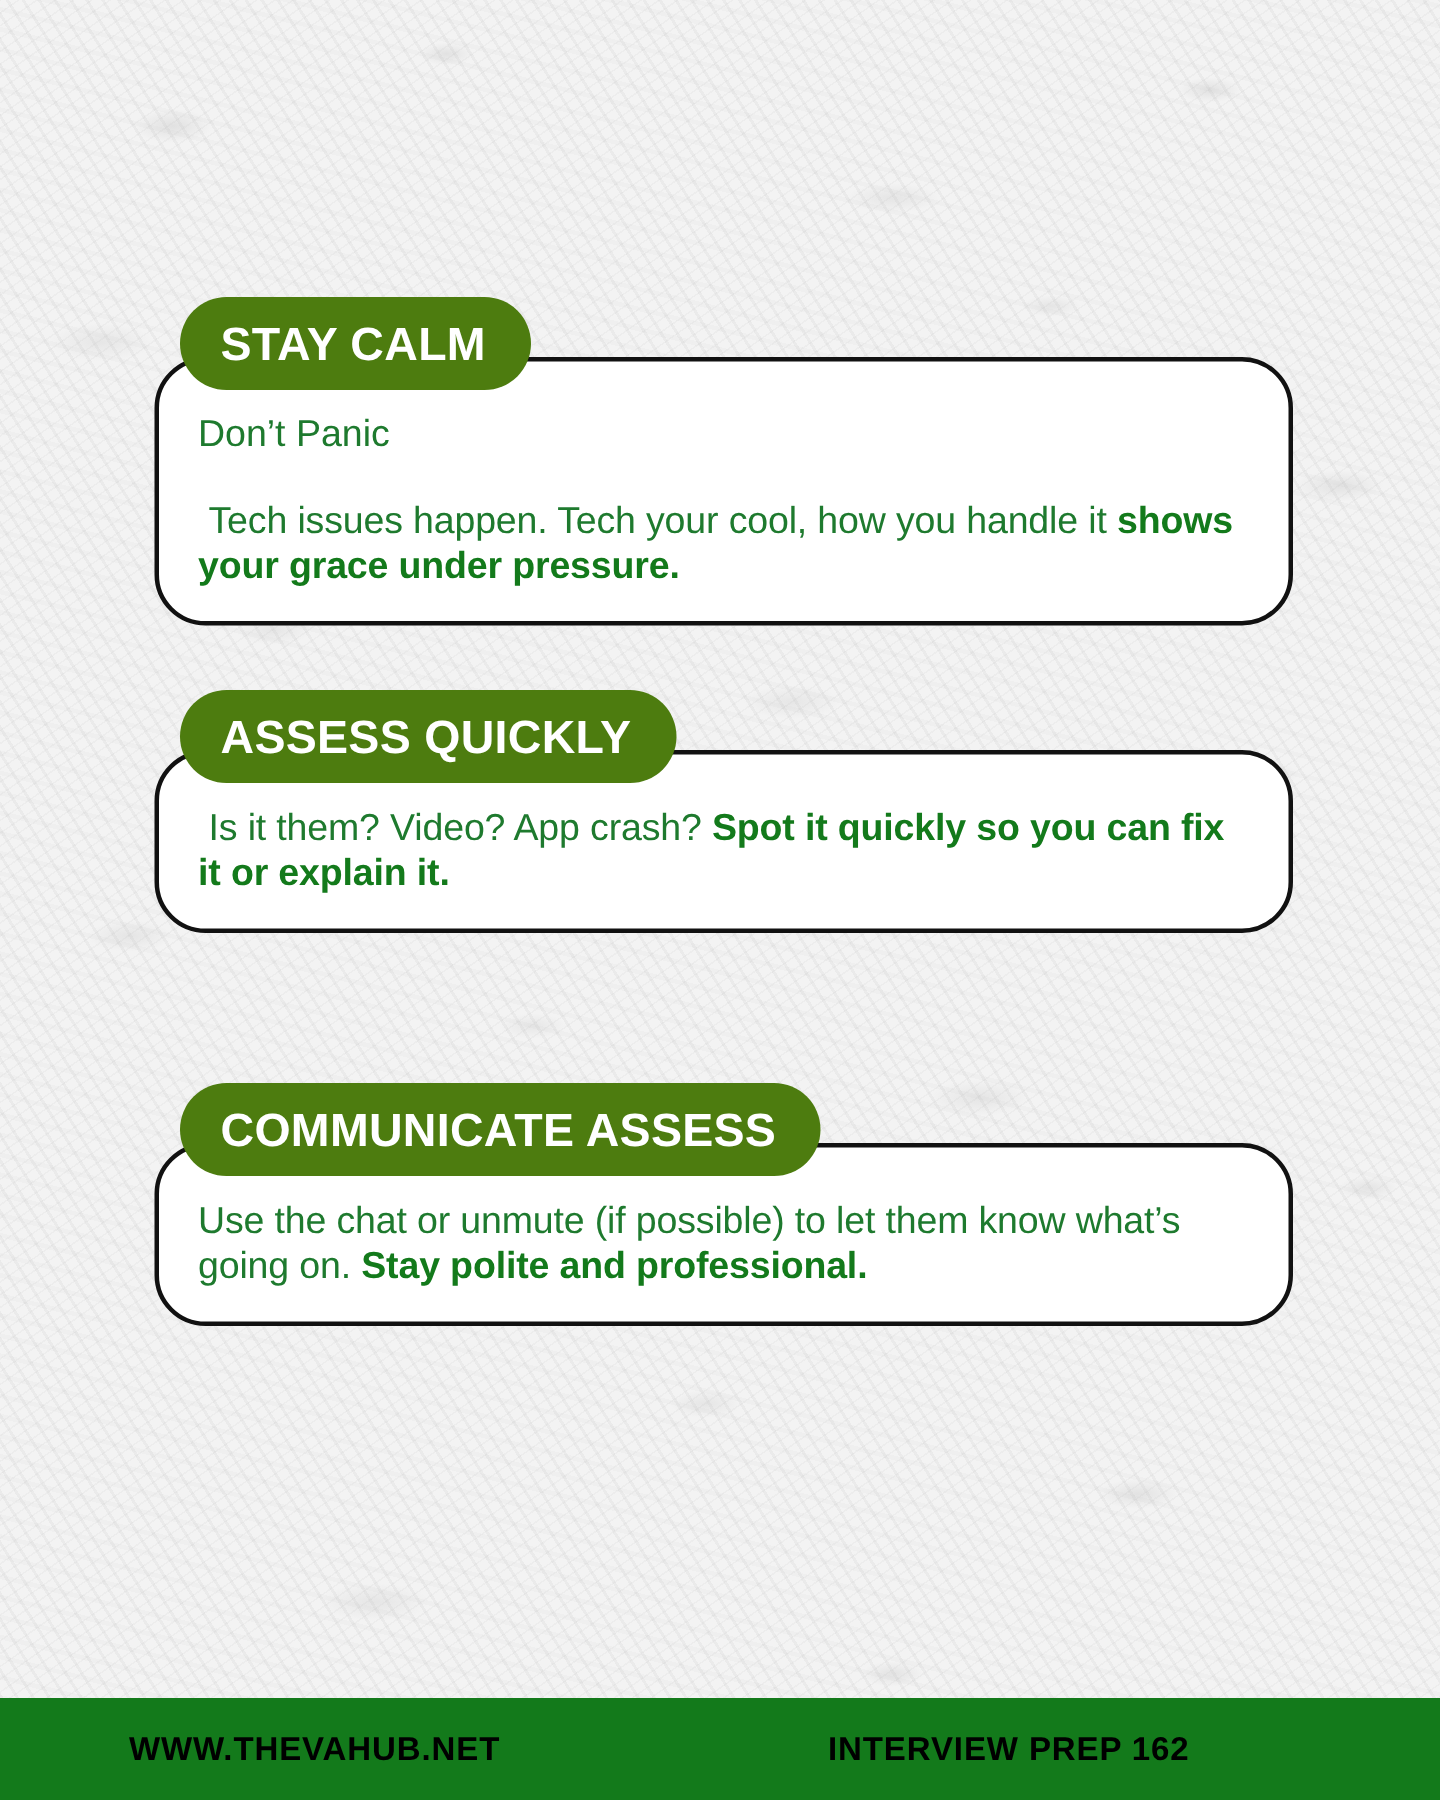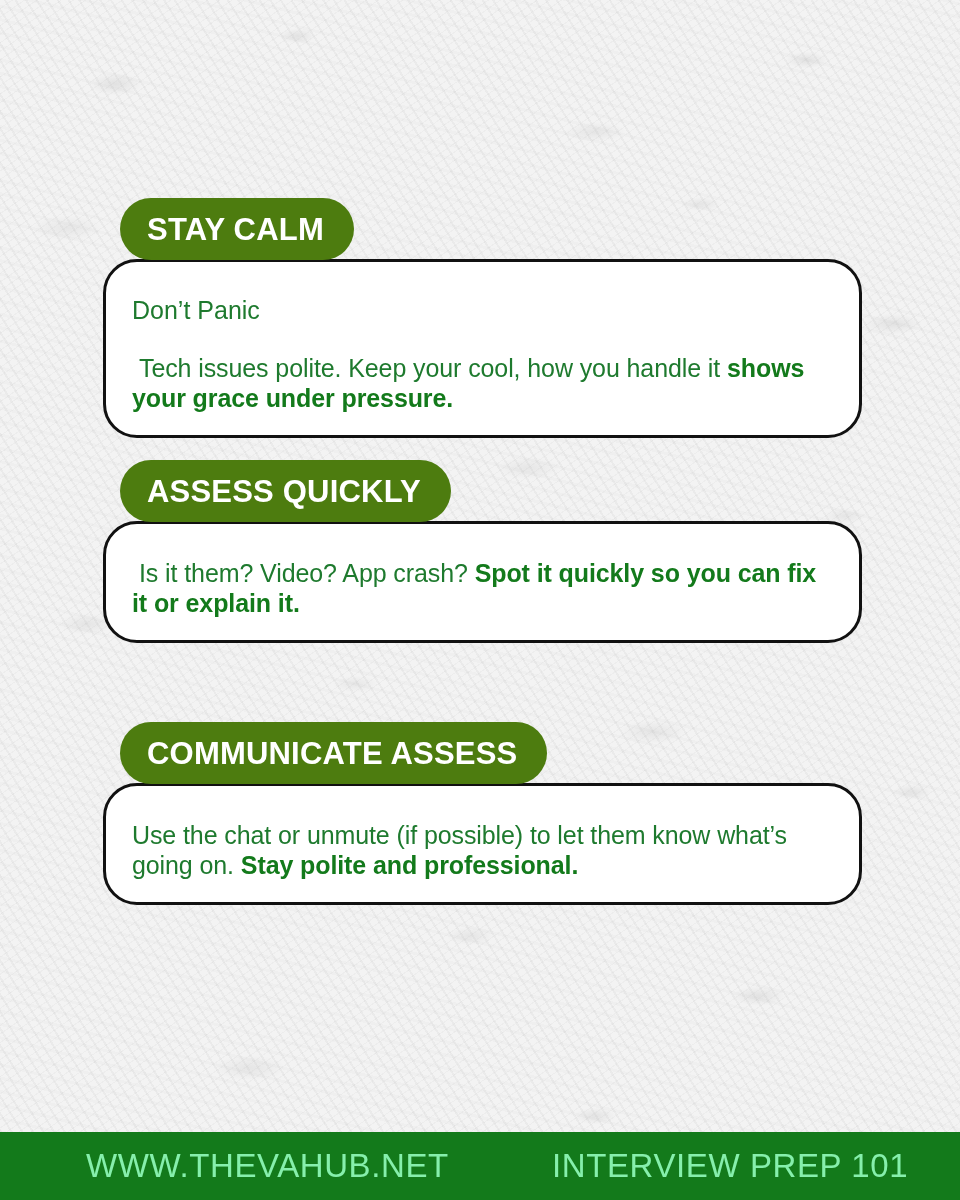--- a/index.html
+++ b/index.html
@@ -75,21 +75,20 @@
 
   .card-body {
     position: absolute;
     left: 0;
     top: 40px;
     width: 759px;
     background: #ffffff;
     border: 3px solid #111111;
     border-radius: 34px;
     padding: 34px 26px 22px 26px;
-    margin-top: 21px;
   }
 
   .card-pill {
     position: absolute;
     left: 17px;
     top: 0;
     height: 62px;
     background: #4d7c0f;
     border-radius: 40px;
     display: flex;
@@ -146,41 +145,41 @@
     position: absolute;
     left: 86px;
   }
 
   #footer .f-right {
     position: absolute;
     left: 552px;
   }
 
   #footer .f-text {
-    color: #86efac;
-    font-size: 33px;
-    font-weight: 400;
+    color: #000000;
+    font-size: 22px;
+    font-weight: 700;
     letter-spacing: 0.6px;
     transform: scaleX(0.9);
     transform-origin: left center;
     white-space: nowrap;
   }
 </style>
 </head>
 <body>
 
 <div id="bg-texture"></div>
 
 <div id="cards">
 
   <div class="card-wrap" data-idx="0">
     <div class="card-body">
       <div class="card-subtitle">Don’t Panic</div>
       <div class="card-text">
-        <span class="lead">Tech issues polite. Keep your cool, how you handle it </span><b>shows your grace under pressure.</b>
+        <span class="lead">Tech issues happen. Tech your cool, how you handle it </span><b>shows your grace under pressure.</b>
       </div>
     </div>
     <div class="card-pill">
       <span class="pill-text">STAY CALM</span>
     </div>
   </div>
 
   <div class="card-wrap" data-idx="1">
     <div class="card-body">
       <div class="card-text">
@@ -203,15 +202,15 @@
     </div>
   </div>
 
 </div>
 
 <div id="footer">
   <div class="f-left">
     <span class="f-text">WWW.THEVAHUB.NET</span>
   </div>
   <div class="f-right">
-    <span class="f-text">INTERVIEW PREP 101</span>
+    <span class="f-text">INTERVIEW PREP 162</span>
   </div>
 </div>
 
 </body></html>

